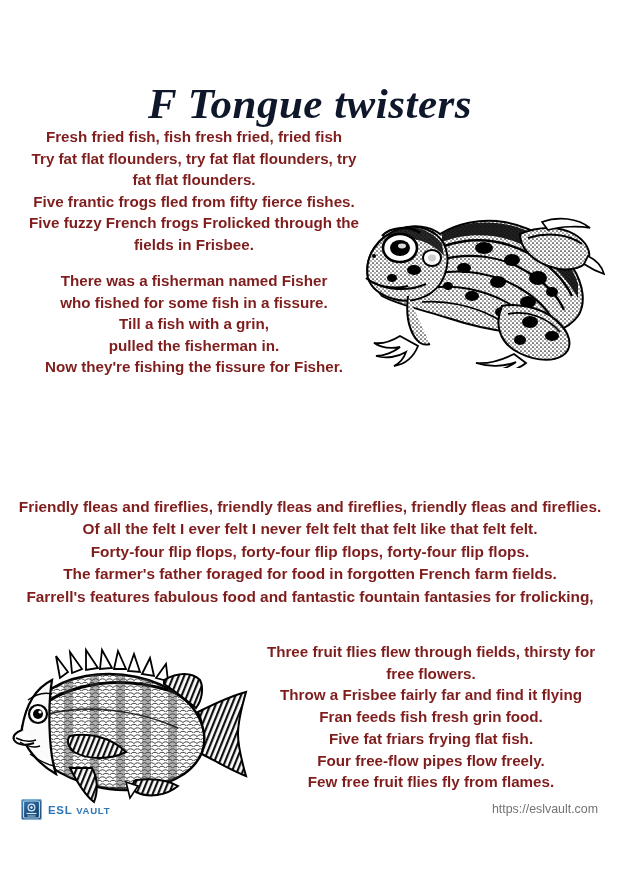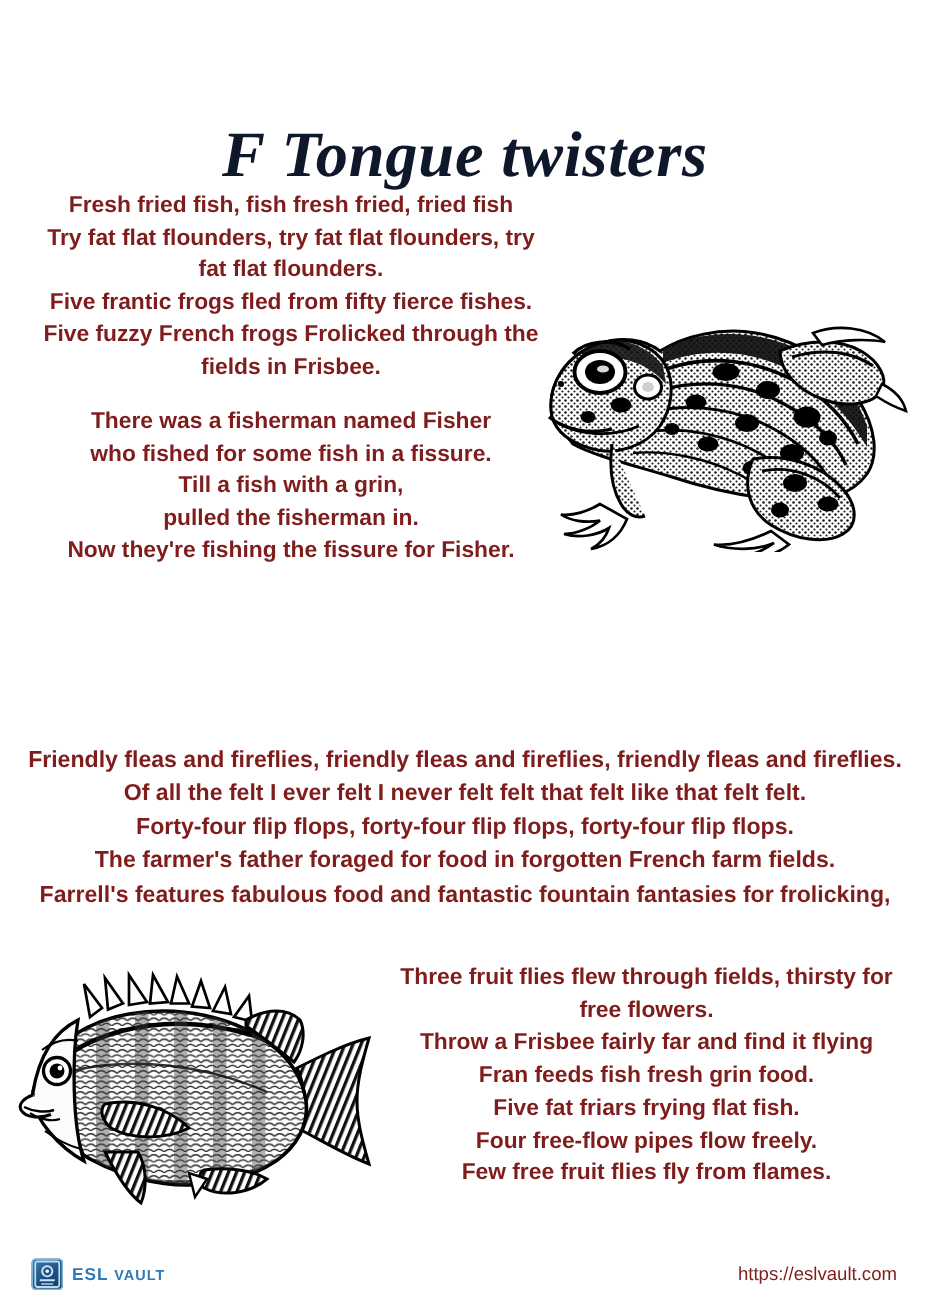--- a/index.html
+++ b/index.html
@@ -98,21 +98,21 @@
   .art svg {
     display: block;
     width: 100%;
     height: 100%;
   }
 
   
   .footer {
     position: absolute;
     left: 0;
-    top: 836px;
+    top: 796px;
     width: 620px;
     height: 34px;
   }
   .brand {
     position: absolute;
     left: 21px;
     top: 3px;
     display: flex;
     align-items: center;
     gap: 6px;
@@ -142,21 +142,21 @@
   .brand-name .small {
     font-size: 9.6px;
   }
   .footer-url {
     position: absolute;
     right: 22px;
     top: 6px;
     font-family: "Liberation Sans", sans-serif;
     font-size: 12.4px;
     font-weight: 400;
-    color: #7f1d1d;
+    color: #737373;
   }
 </style>
 </head>
 <body>
 
 <div class="page">
 
   <h1 class="title">F Tongue twisters</h1>
 
   <div class="tt-block" id="block-1">

